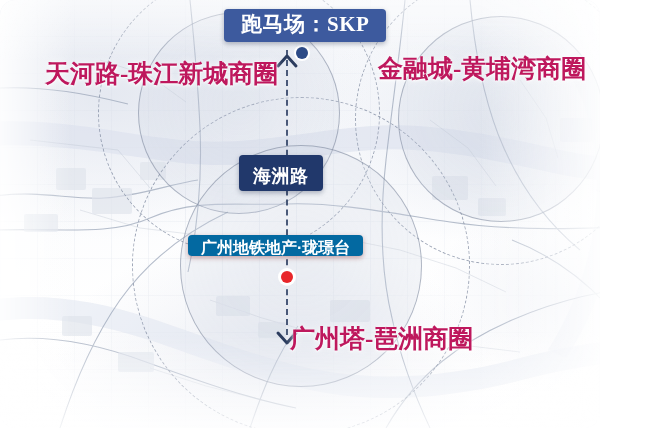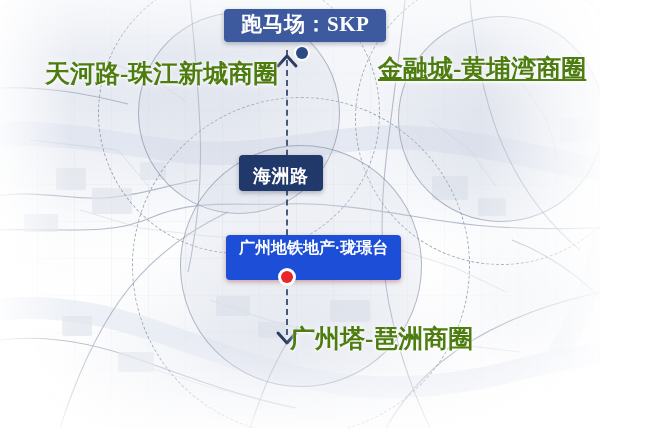--- a/index.html
+++ b/index.html
@@ -91,38 +91,37 @@
     left:224px;top:9px;padding:5px 17px 7px;
     font-size:21px;line-height:1;
     background:#3d5a9e;
   }
   .badge-road{
     left:239px;top:155px;padding:12px 14px 6px;
     font-size:18px;line-height:1;
     background:#21386b;
   }
   .badge-site{
-    left:188px;top:235px;padding:5px 13px 24px;
+    left:188px;top:235px;padding:5px 13px 0;
     font-size:16px;line-height:1;letter-spacing:0;
-    background:#1d4ed8;
+    background:#0369a1;
     font-family:"Liberation Sans","DejaVu Sans",sans-serif;
     box-shadow:0 2px 5px rgba(120,14,16,.35);
-    margin-left:38px;
   }
 
   
   .dlabel{
     position:absolute;white-space:nowrap;
     font-family:"Liberation Serif","DejaVu Serif",serif;
     font-weight:700;
-    color:#4d7c0f;
+    color:#be185d;
     text-shadow:0 1px 2px rgba(255,255,255,.95), 0 0 6px rgba(255,255,255,.9);
   }
   .lbl-tianhe{left:45px;top:57px;font-size:25px;}
-  .lbl-jinrong{left:378px;top:52px;font-size:25px;text-decoration:underline;}
+  .lbl-jinrong{left:378px;top:52px;font-size:25px;}
   .lbl-pazhou{left:290px;top:281px;font-size:25px;margin-top:41px;}
 </style>
 </head>
 <body>
 
 <div id="stage">
 
   <div class="map-layer map-base"></div>
   <div class="map-layer map-blocks"></div>
 

